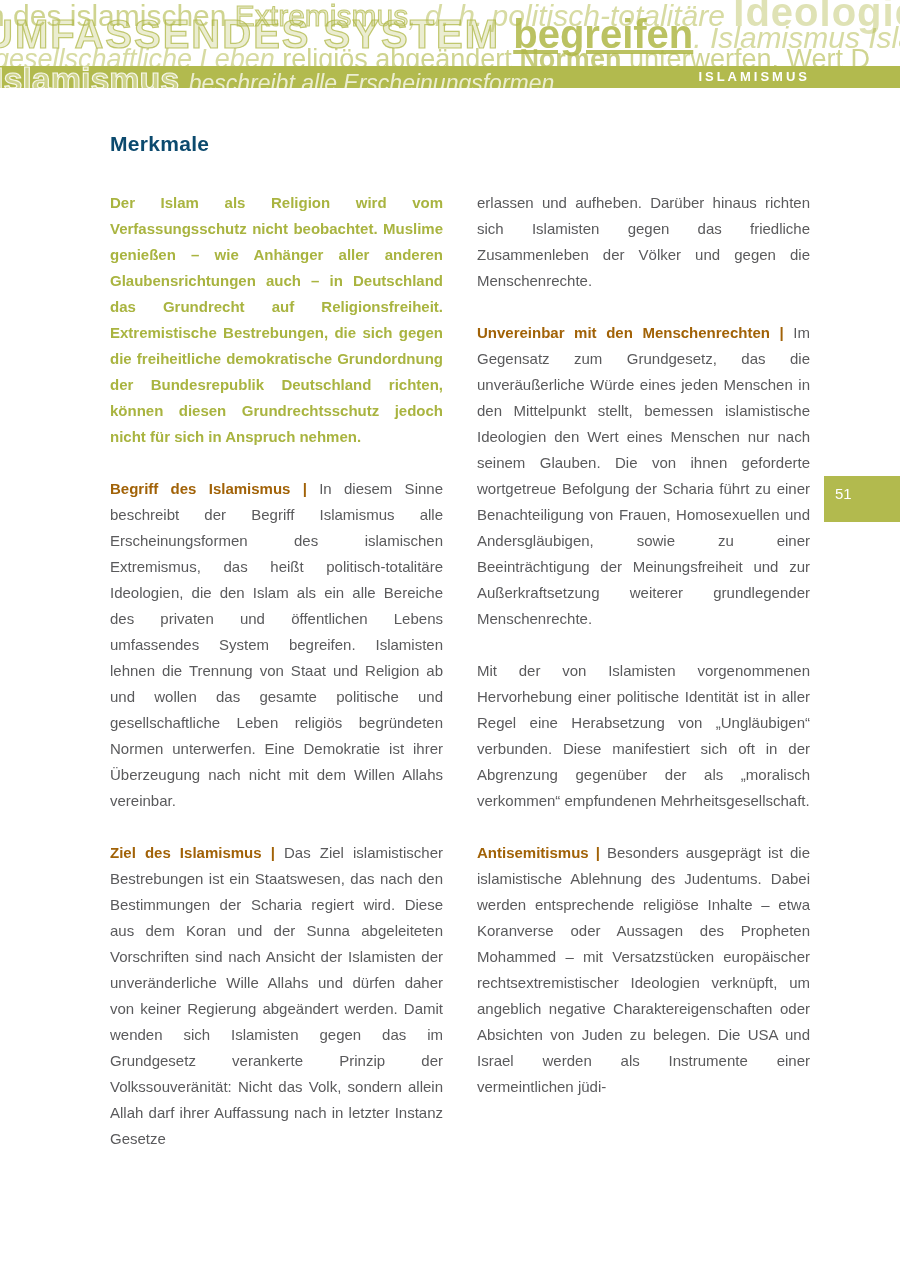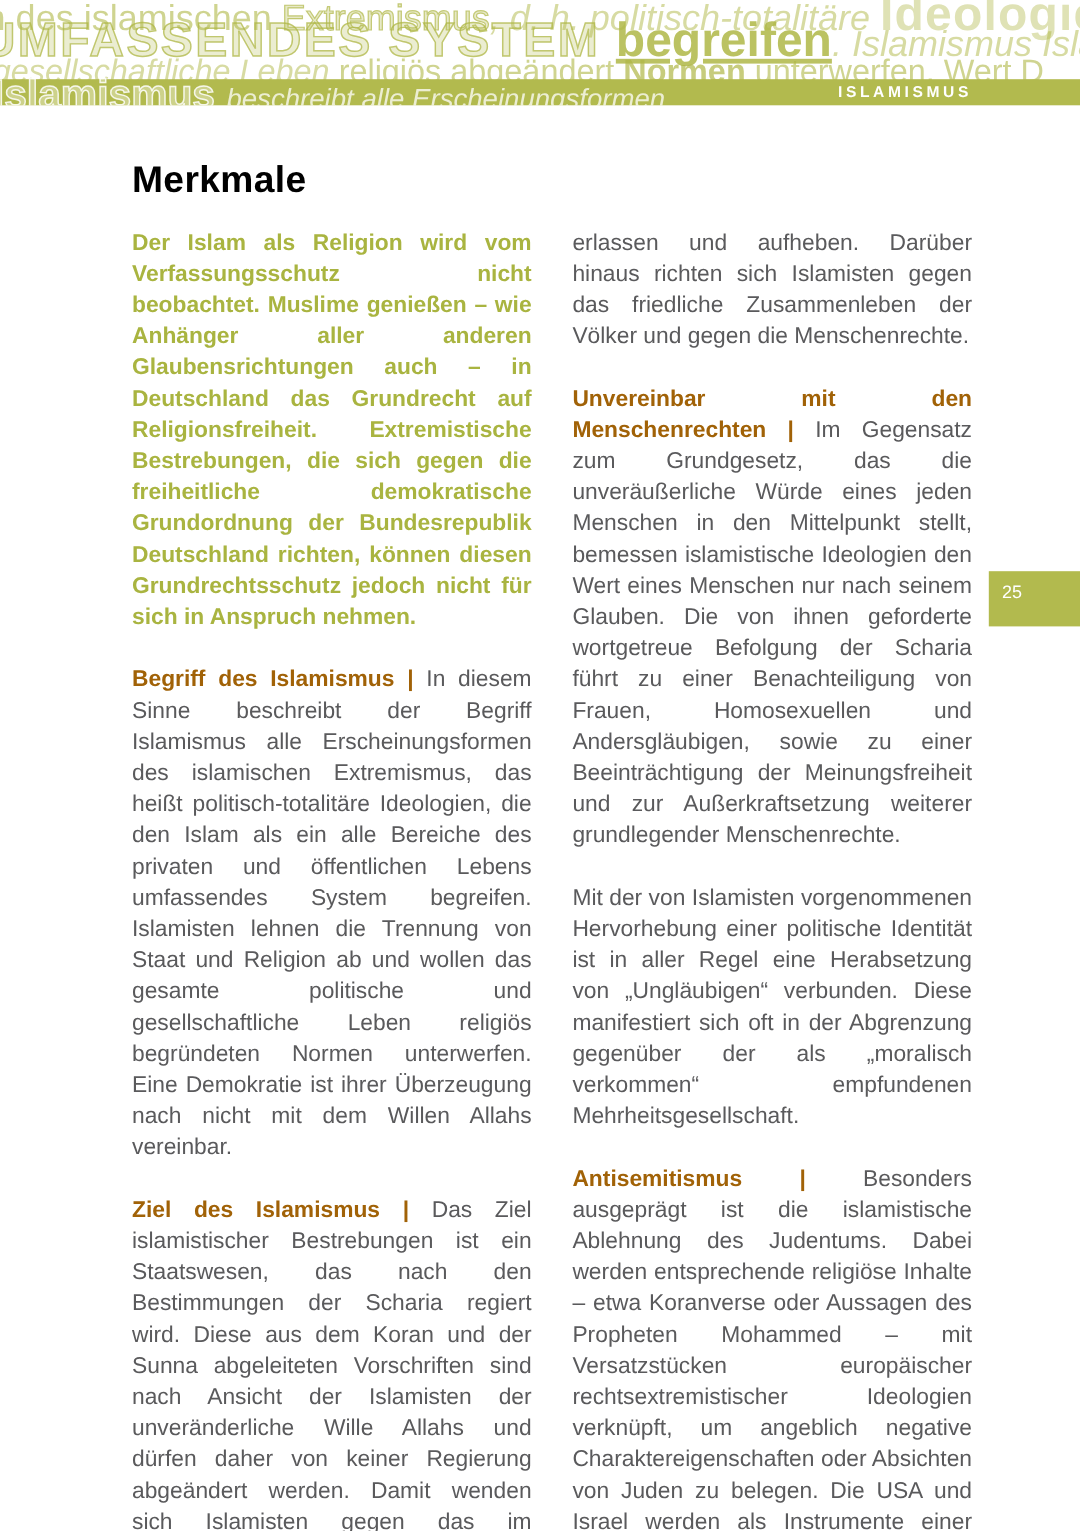--- a/index.html
+++ b/index.html
@@ -42,30 +42,30 @@
   
   .page-tab {
     position: absolute; top: 476px; right: 0; width: 76px; height: 46px;
     background: #b2ba4e; color: #ffffff; font-size: 15px;
     padding: 9px 0 0 11px;
   }
 
   
   .title {
     position: absolute; top: 132px; left: 110px;
-    font-size: 31px; font-weight: bold; color: #000000; letter-spacing: 0.3px;
+    font-size: 21px; font-weight: bold; color: #0c4a6e; letter-spacing: 0.3px;
   }
   .cols {
     position: absolute; top: 190px; left: 110px; width: 700px;
     display: flex; gap: 34px;
   }
   .col { width: 333px; }
   p.para {
     margin: 0 0 26px 0;
-    font-size: 19px; line-height: 26px; color: #5a5a5c;
+    font-size: 15px; line-height: 26px; color: #5a5a5c;
     text-align: justify;
     hyphens: auto; -webkit-hyphens: auto;
   }
   p.para strong { font-weight: bold; color: #a16207; }
   p.highlight { color: #a9b440; font-weight: bold; }
 </style>
 </head>
 <body>
 
 <div class="page">
@@ -82,21 +82,21 @@
     </div>
     <div class="band">
       <span class="band-label">ISLAMISMUS</span>
     </div>
     <div class="hline hl4">
       <span class="seg-ghost">Islamismus </span><span class="seg-white-italic">beschreibt alle Erscheinungsformen</span>
     </div>
   </div>
 
   <div class="page-tab">
-    <span>25</span>
+    <span>51</span>
   </div>
 
   <h1 class="title">Merkmale</h1>
 
   <div class="cols">
 
     <div class="col">
       <p class="para highlight">Der Islam als Religion wird vom Verfassungsschutz nicht beobachtet. Muslime genießen – wie Anhänger aller anderen Glaubensrichtungen auch – in Deutschland das Grundrecht auf Religionsfreiheit. Extremistische Bestrebungen, die sich gegen die freiheitliche demokratische Grundordnung der Bundesrepublik Deutschland richten, können diesen Grundrechtsschutz jedoch nicht für sich in Anspruch nehmen.</p>
       <p class="para"><strong>Begriff des Islamismus | </strong><span>In diesem Sinne beschreibt der Begriff Islamismus alle Erscheinungsformen des islamischen Extremismus, das heißt politisch-totalitäre Ideologien, die den Islam als ein alle Bereiche des privaten und öffentlichen Lebens umfassendes System begreifen. Islamisten lehnen die Trennung von Staat und Religion ab und wollen das gesamte politische und gesellschaftliche Leben religiös begründeten Normen unterwerfen. Eine Demokratie ist ihrer Überzeugung nach nicht mit dem Willen Allahs vereinbar.</span></p>
       <p class="para"><strong>Ziel des Islamismus | </strong><span>Das Ziel islamistischer Bestrebungen ist ein Staatswesen, das nach den Bestimmungen der Scharia regiert wird. Diese aus dem Koran und der Sunna abgeleiteten Vorschriften sind nach Ansicht der Islamisten der unveränderliche Wille Allahs und dürfen daher von keiner Regierung abgeändert werden. Damit wenden sich Islamisten gegen das im Grundgesetz verankerte Prinzip der Volkssouveränität: Nicht das Volk, sondern allein Allah darf ihrer Auffassung nach in letzter Instanz Gesetze</span></p>

